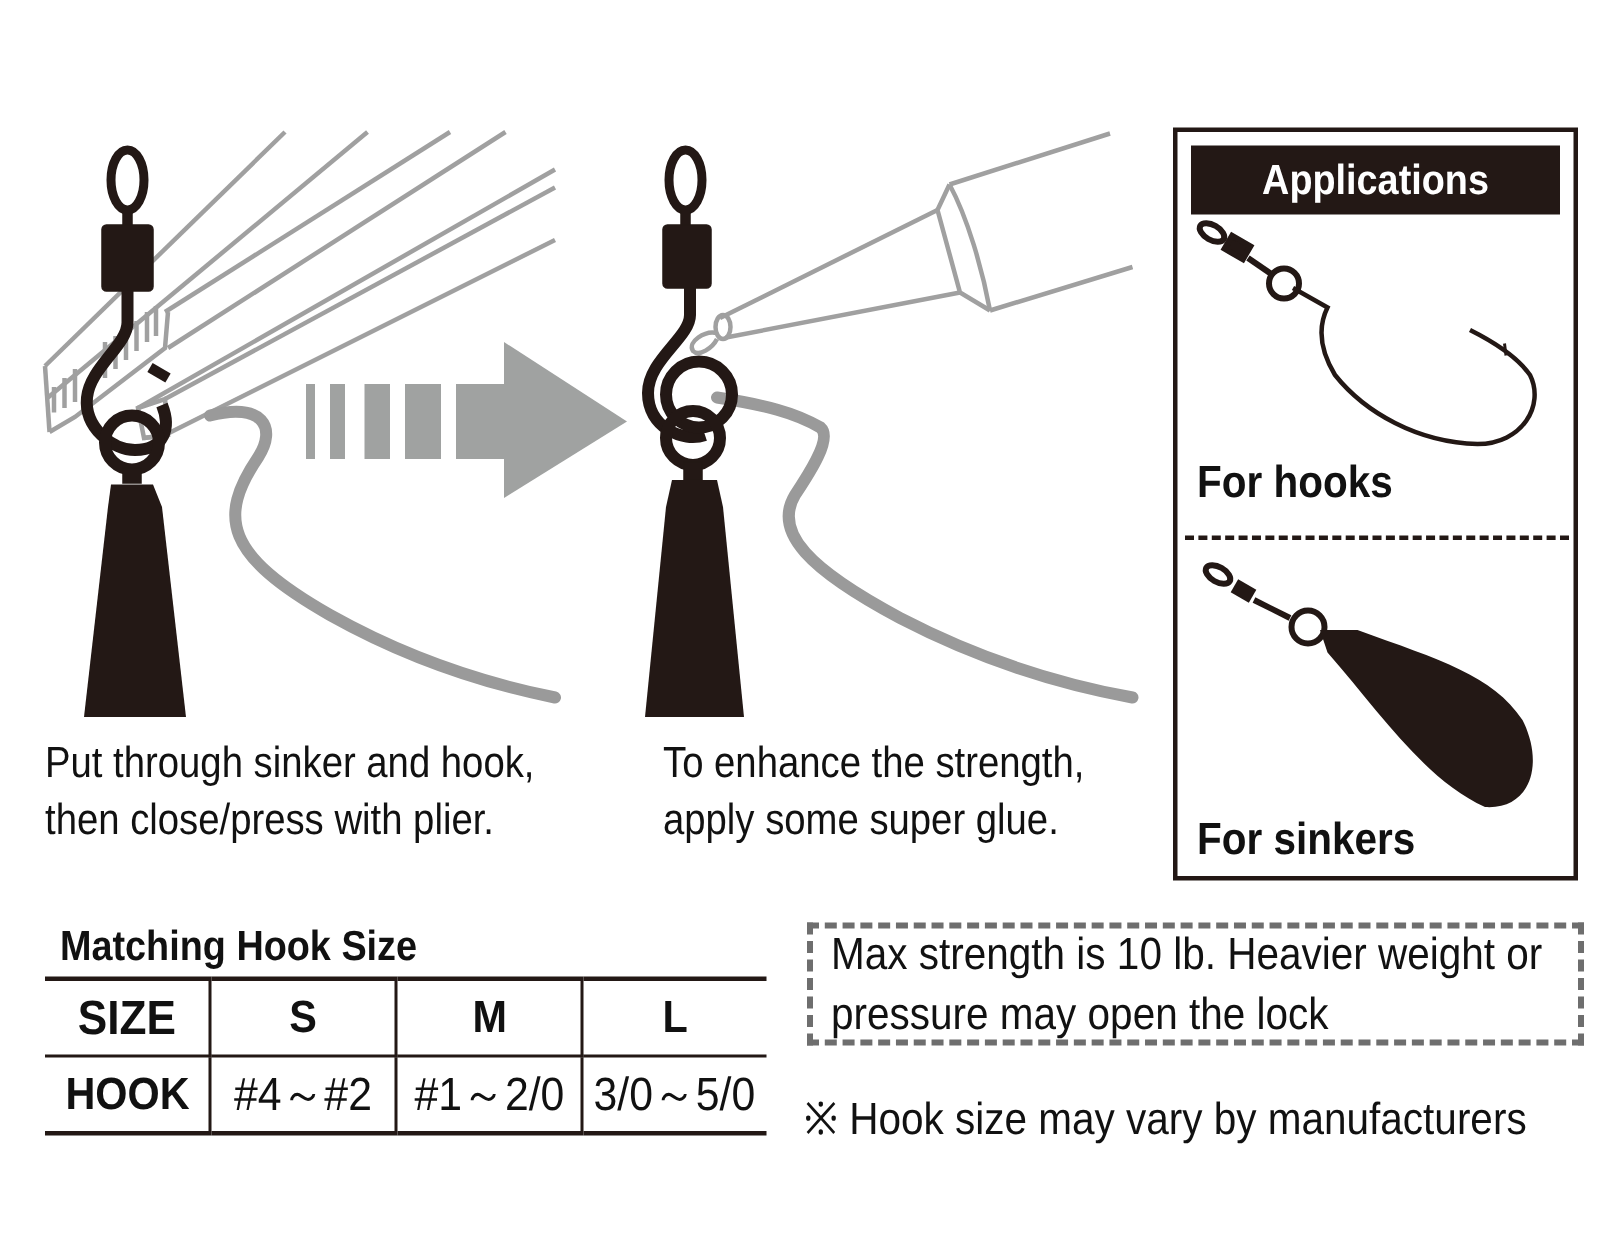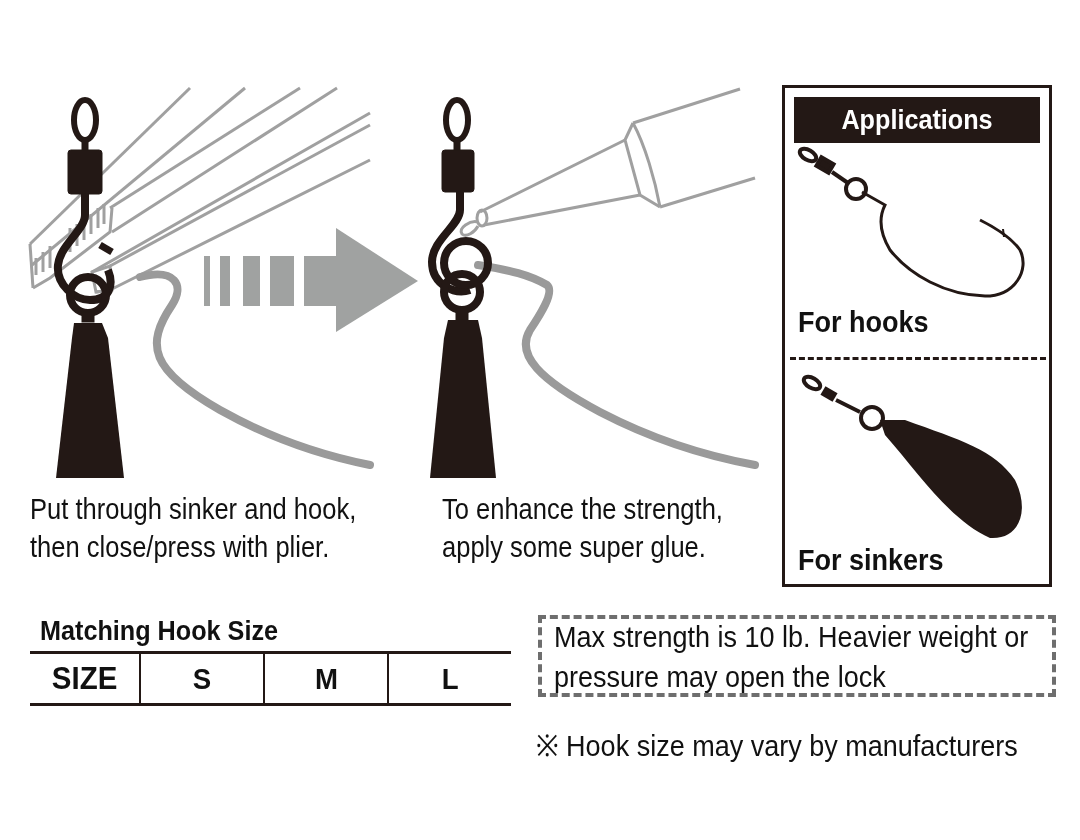--- a/index.html
+++ b/index.html
@@ -150,20 +150,26 @@
 
 <div class="table-title">Matching Hook Size</div>
 <table class="hook">
   <tbody>
       <tr>
     <td class="th" style="width:109px;"><span class="cell-inner">SIZE</span></td>
     <td class="hd" style="width:122px;"><span class="cell-inner">S</span></td>
     <td class="hd" style="width:122px;"><span class="cell-inner">M</span></td>
     <td class="hd" style="width:122px;"><span class="cell-inner">L</span></td>
   </tr>
+  <tr>
+    <td class="th" style="font-size:30px !important;"><span class="cell-inner">HOOK</span></td>
+    <td><span class="cell-inner">#4～#2</span></td>
+    <td><span class="cell-inner">#1～2/0</span></td>
+    <td><span class="cell-inner">3/0～5/0</span></td>
+  </tr>
 </tbody>
   </table>
 
 <div class="warn-box"></div>
 <div class="warn-text">
   <div>Max strength is 10 lb. Heavier weight or</div>
   <div>pressure may open the lock</div>
 </div>
 
 <div class="note">※ Hook size may vary by manufacturers</div>

